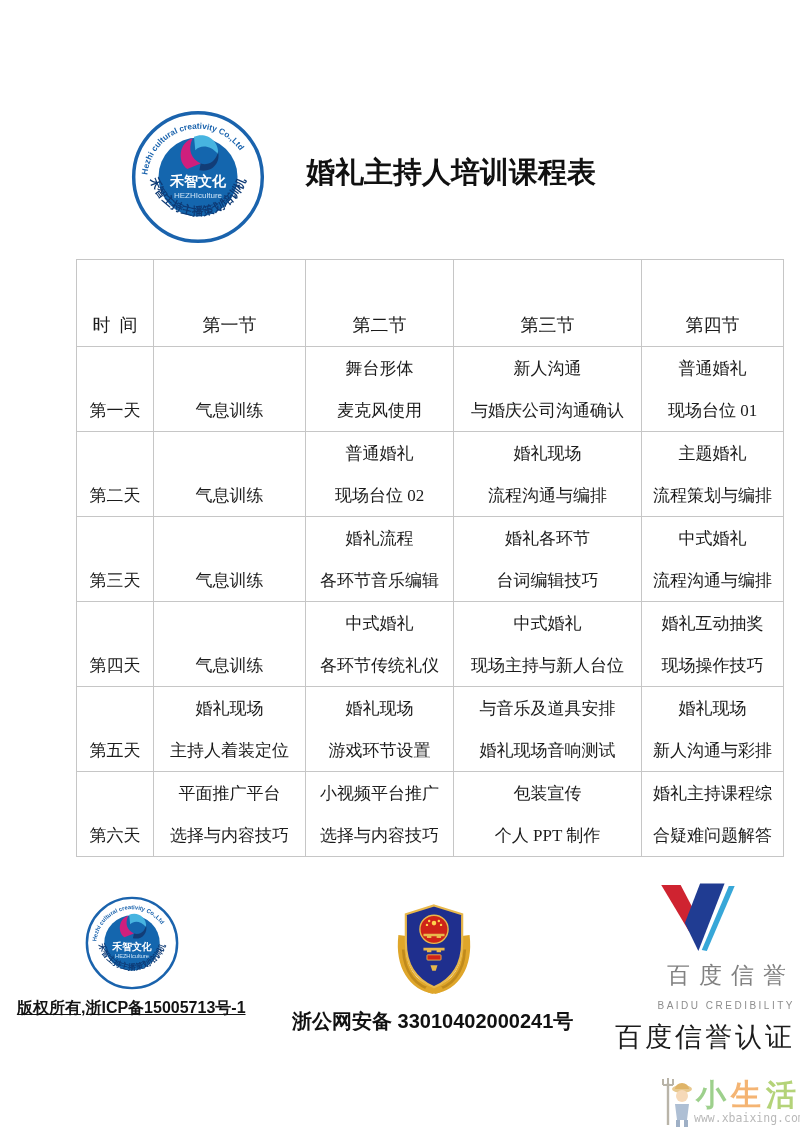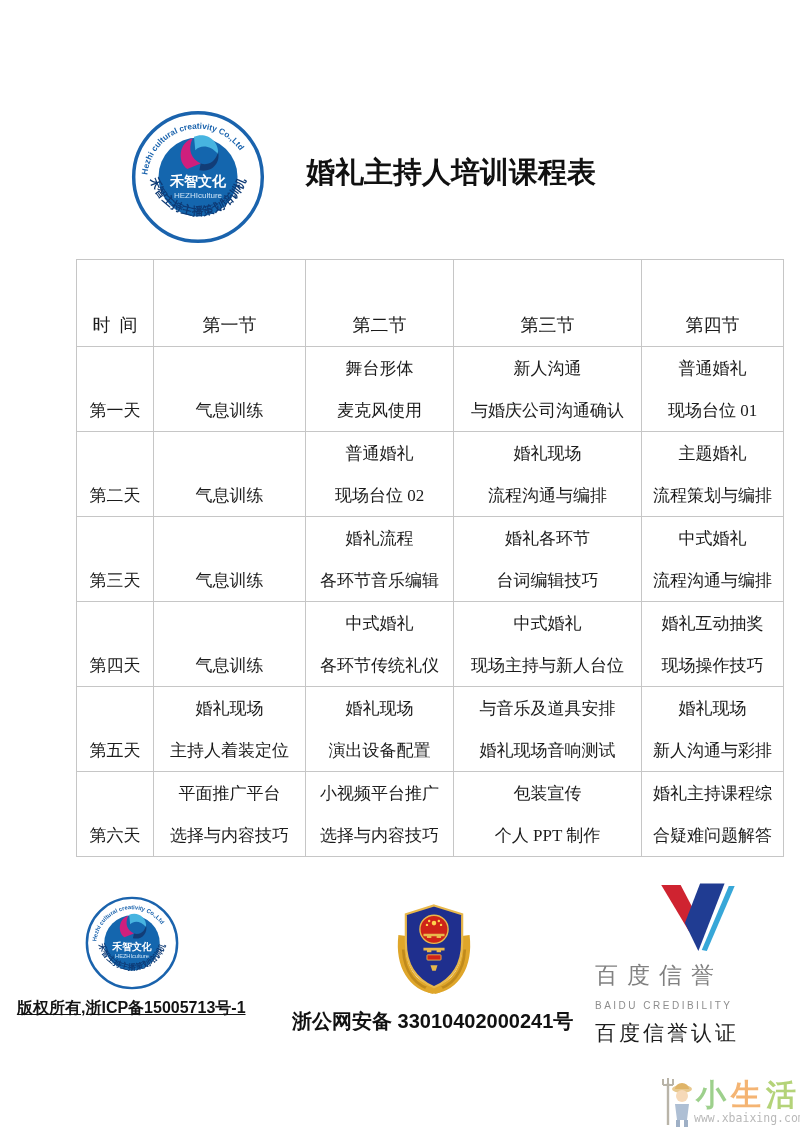--- a/index.html
+++ b/index.html
@@ -23,27 +23,27 @@
   .slot{flex:1;display:flex;align-items:center;justify-content:center;
         font-size:17px;color:#1b1b1b;white-space:pre;}
   .thead .slot{font-size:18px;}
 
   
   .icp-text{position:absolute;left:17px;top:998px;font-family:"Liberation Sans",sans-serif;
         font-weight:700;font-size:16px;color:#141414;white-space:nowrap;text-decoration:underline;}
   .police-badge{position:absolute;left:390px;top:896px;width:88px;height:100px;}
   .police-text{position:absolute;left:292px;top:1008px;width:290px;text-align:left;
         font-family:"Liberation Sans",sans-serif;font-weight:700;font-size:20px;color:#111;white-space:nowrap;}
-  .baidu{position:absolute;left:595px;top:880px;width:200px;text-align:left;}
+  .baidu{position:absolute;left:595px;top:880px;width:200px;text-align:right;}
   .baidu-v{width:104px;height:76px;display:block;margin:0 auto;}
   .baidu-cn{font-family:"Liberation Sans",sans-serif;font-size:23px;color:#818181;
         letter-spacing:9px;margin-top:4px;white-space:nowrap;}
   .baidu-en{font-family:"Liberation Sans",sans-serif;font-size:10px;color:#8d8d8d;
         letter-spacing:2.5px;margin-top:9px;white-space:nowrap;}
-  .baidu-cert{font-family:"Liberation Sans",sans-serif;font-size:21px;color:#1c1c1c;
+  .baidu-cert{font-family:"Liberation Sans",sans-serif;font-size:27px;color:#1c1c1c;
         letter-spacing:3px;margin-top:8px;white-space:nowrap;}
 
   
   .watermark{position:absolute;right:2px;bottom:6px;width:158px;height:58px;}
   .wm-figure{position:absolute;left:22px;top:2px;width:34px;height:52px;}
   .wm-text{position:absolute;left:56px;top:0px;font-family:"Liberation Sans",sans-serif;
         font-weight:700;font-size:30px;letter-spacing:5px;white-space:nowrap;opacity:.85;}
   .wm-url{position:absolute;left:54px;top:36px;font-family:"DejaVu Sans Mono",monospace;
         font-size:11.5px;color:#b9b9b9;white-space:nowrap;}
 </style>
@@ -191,21 +191,21 @@
         <div class="tcell">
           <div class="slot"></div>
           <div class="slot">第五天</div>
         </div>
         <div class="tcell">
           <div class="slot">婚礼现场</div>
           <div class="slot">主持人着装定位</div>
         </div>
         <div class="tcell">
           <div class="slot">婚礼现场</div>
-          <div class="slot">演出设备配置</div>
+          <div class="slot">游戏环节设置</div>
         </div>
         <div class="tcell">
           <div class="slot">与音乐及道具安排</div>
           <div class="slot">婚礼现场音响测试</div>
         </div>
         <div class="tcell">
           <div class="slot">婚礼现场</div>
           <div class="slot">新人沟通与彩排</div>
         </div>
       </div>

